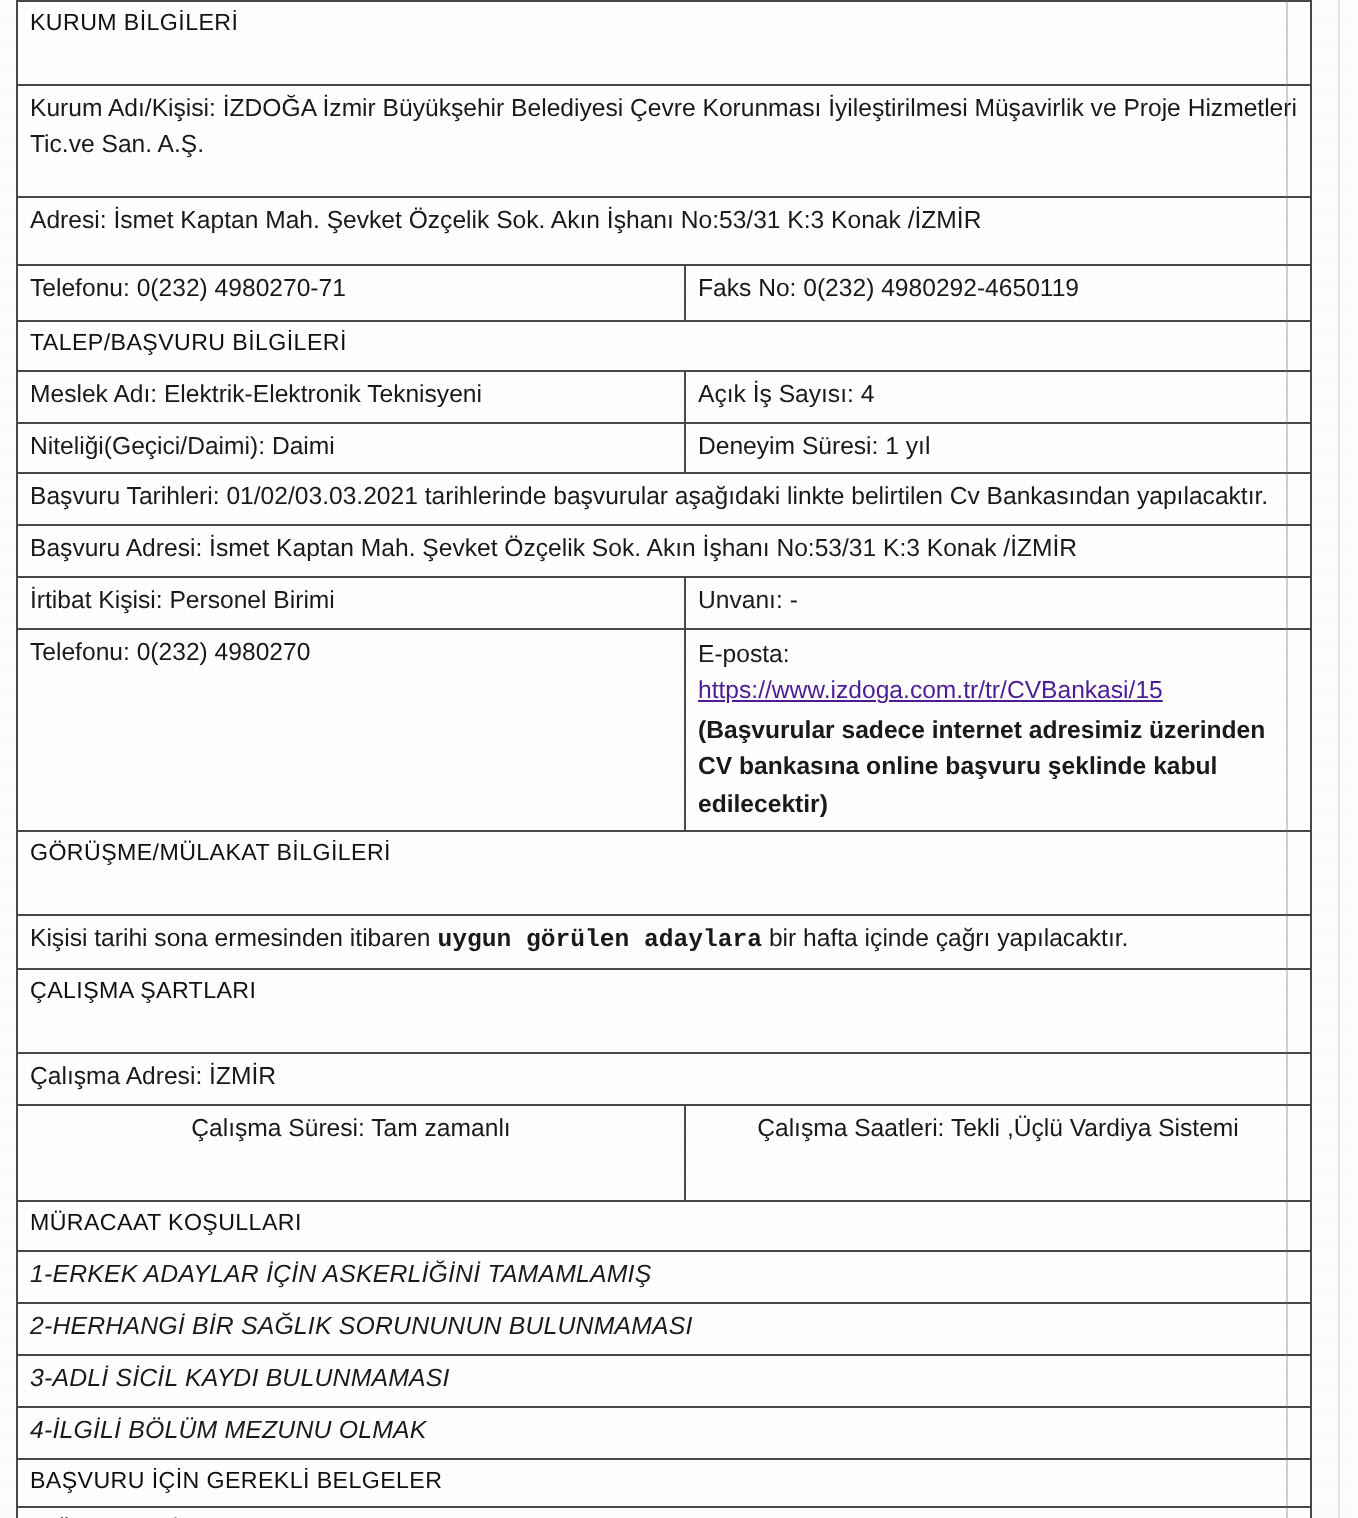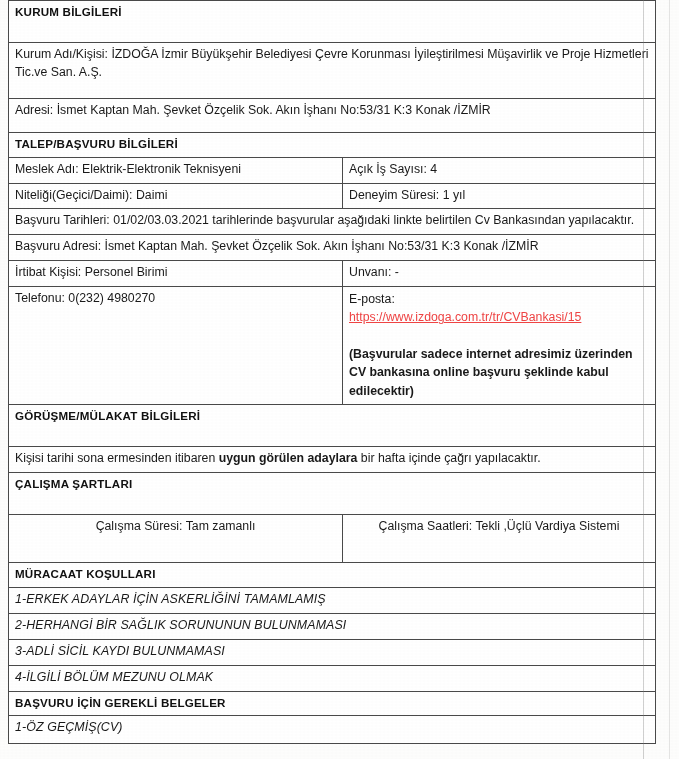--- a/index.html
+++ b/index.html
@@ -68,45 +68,45 @@
     background: #ffffff;
   }
 
   
   td.band {
     background: #6e6e6e;
     background-image:
       repeating-linear-gradient(0deg, rgba(255,255,255,.07) 0px, rgba(0,0,0,.05) 1px, rgba(255,255,255,.05) 2px),
       repeating-linear-gradient(90deg, rgba(255,255,255,.05) 0px, rgba(0,0,0,.06) 2px, rgba(255,255,255,.04) 3px);
     color: #111111;
-    font-weight: bold;
+    font-weight: normal;
     font-size: 11.6px;
     letter-spacing: .2px;
     padding: 3px 6px 3px 8px;
     text-shadow: 0 0 1px rgba(255,255,255,.55);
     border-color: #3d3d3d;
   }
   td.band.taller { height: 34px; }
 
   td.pad-lg  { height: 40px; text-align: center; }
   td.pad-md  { height: 26px; }
   td.pad-sm  { height: 20px; }
   td.pad-xl  { height: 48px; }
 
   .lbl { white-space: normal; }
-  b.em { font-weight: bold; }
+  b.em { font-weight: bold; font-family: Liberation Mono, monospace; }
 
   a.link {
-    color: #ef4444;
+    color: #4c1d95;
     text-decoration: underline;
   }
   .note {
     font-weight: bold;
     display: block;
-    margin-top: 18px;
+    margin-top: 1px;
     line-height: 1.5;
   }
   .stack > div { line-height: 1.5; }
 
   .listrow { font-size: 12.4px; letter-spacing: .1px; font-style: italic; }
 
   .tel-cell { padding-top: 14px; margin-top: 24px; }
 </style>
 </head>
 <body>
@@ -131,20 +131,30 @@
         </td>
       </tr>
 
       <tr>
         <td class="pad-md" colspan="2">
           <span class="lbl">Adresi:</span>
           <span>İsmet Kaptan Mah. Şevket Özçelik Sok. Akın İşhanı No:53/31 K:3 Konak /İZMİR</span>
         </td>
       </tr>
 
+      <tr>
+        <td class="pad-sm">
+          <span class="lbl">Telefonu:</span>
+          <span>0(232) 4980270-71</span>
+        </td>
+        <td class="pad-sm">
+          <span class="lbl">Faks No:</span>
+          <span>0(232) 4980292-4650119</span>
+        </td>
+      </tr>
 
       <tr>
         <td class="band" colspan="2">TALEP/BAŞVURU BİLGİLERİ</td>
       </tr>
 
       <tr>
         <td>
           <span class="lbl">Meslek Adı:</span>
           <span>Elektrik-Elektronik Teknisyeni</span>
         </td>
@@ -209,20 +219,26 @@
       <tr>
         <td colspan="2">
           <span>Kişisi tarihi sona ermesinden itibaren </span><b class="em">uygun görülen adaylara</b><span> bir hafta içinde çağrı yapılacaktır.</span>
         </td>
       </tr>
 
       <tr>
         <td class="band taller" colspan="2">ÇALIŞMA ŞARTLARI</td>
       </tr>
 
+      <tr>
+        <td colspan="2">
+          <span class="lbl">Çalışma Adresi:</span>
+          <span>İZMİR</span>
+        </td>
+      </tr>
 
       <tr>
         <td class="pad-lg">
           <span class="lbl">Çalışma Süresi:</span>
           <span>Tam zamanlı</span>
         </td>
         <td class="pad-lg">
           <span class="lbl">Çalışma Saatleri:</span>
           <span>Tekli ,Üçlü Vardiya Sistemi</span>
         </td>

